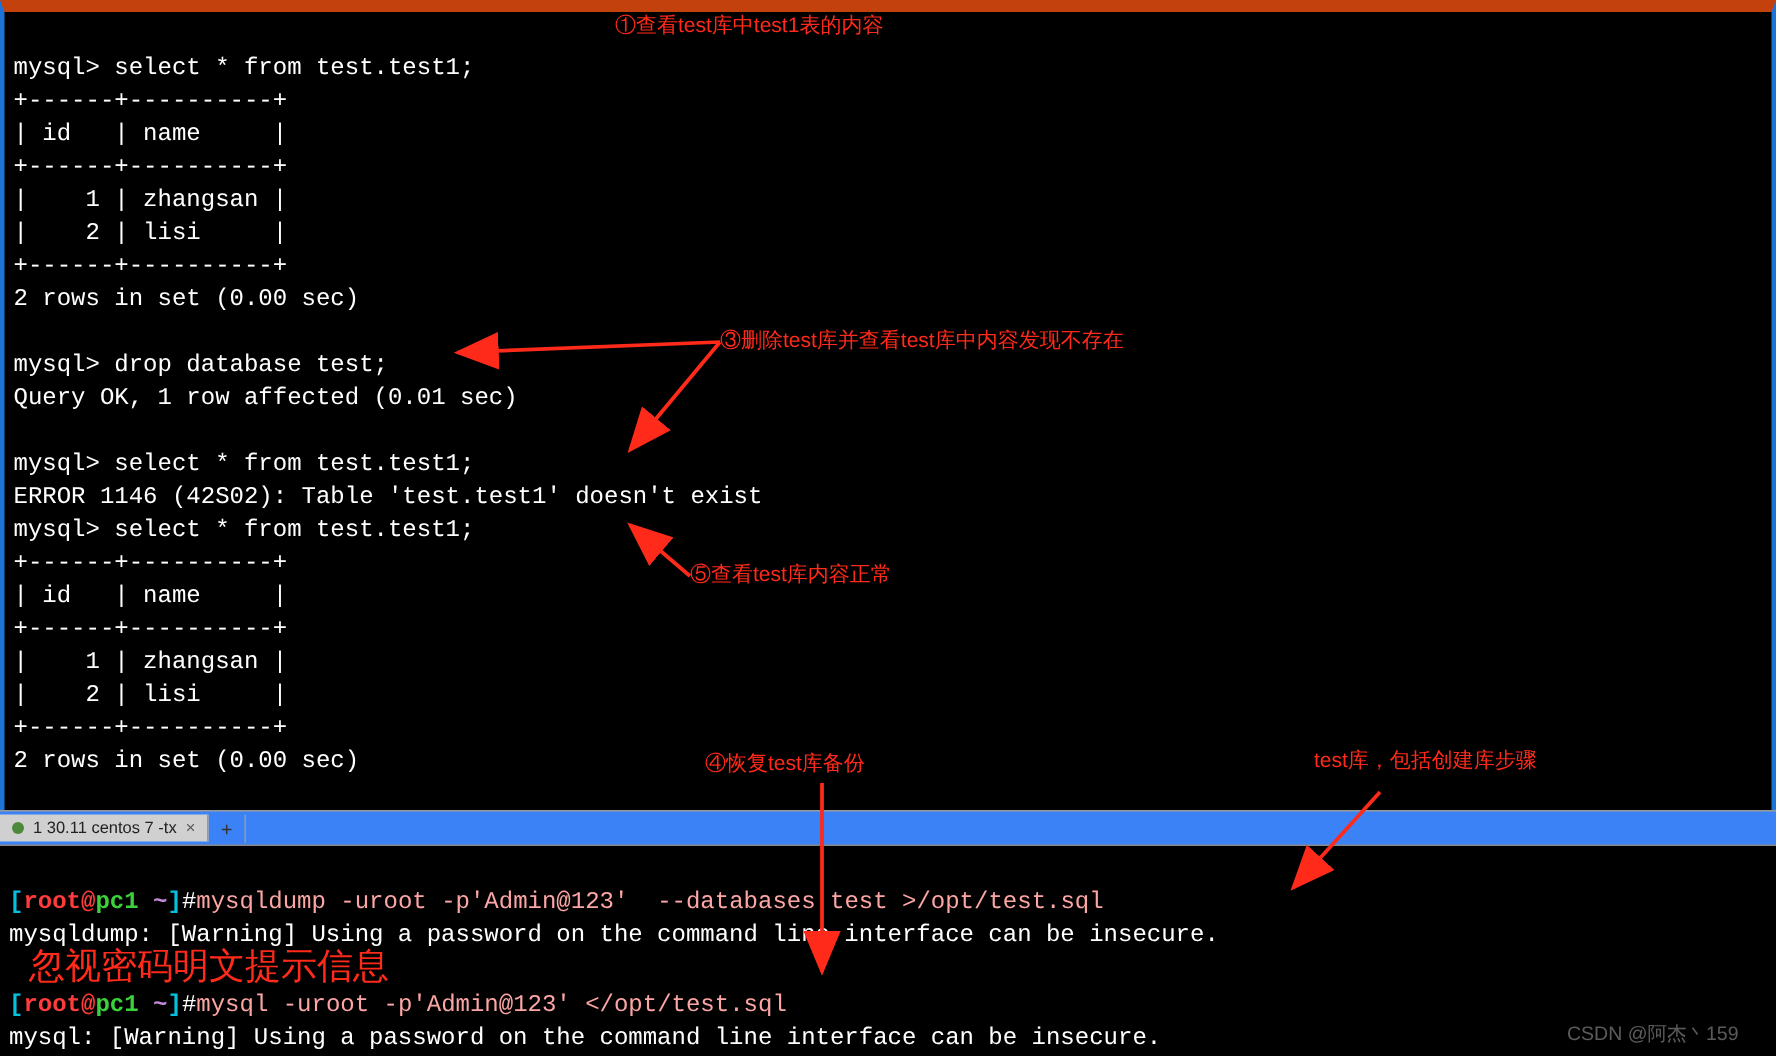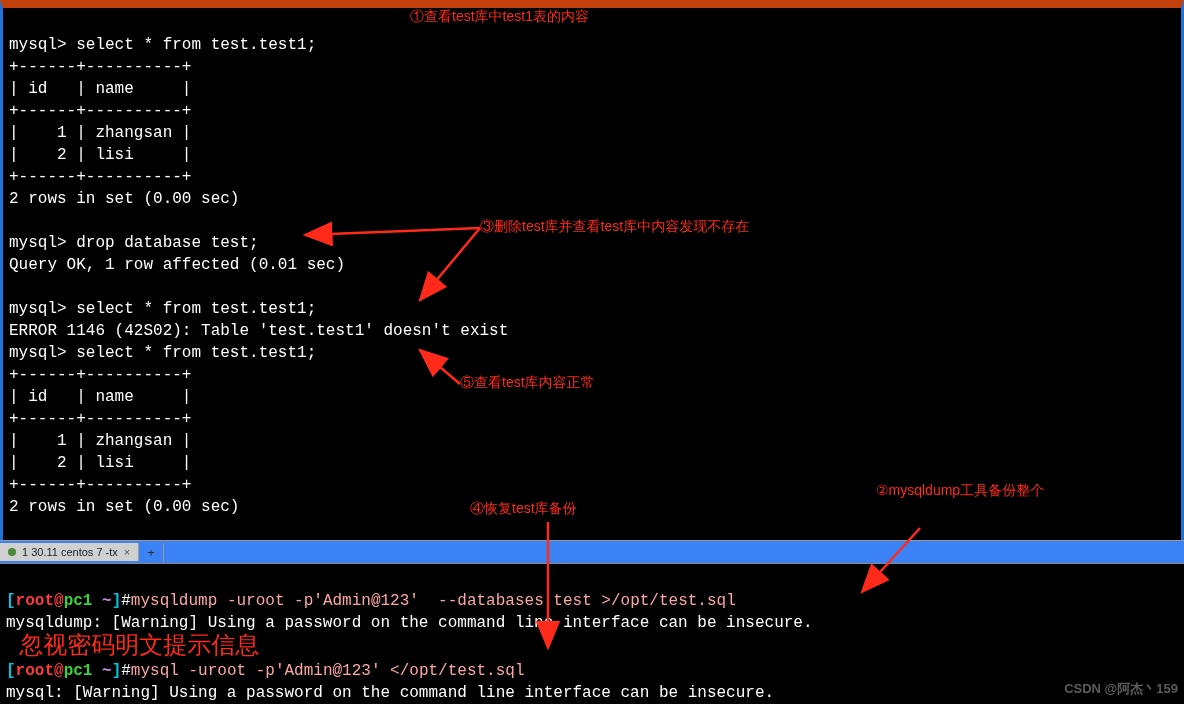--- a/index.html
+++ b/index.html
@@ -64,25 +64,24 @@
   .prompt-host { color: #3bd13b; font-weight: bold;}
   .prompt-tilde { color: #c488d8; font-weight: bold;}
   .prompt-hash { color:#fff; }
   .cmd { color:#fca5a5; }
   .warn-line { color:#fff; }
   .anno { position: absolute; color: #ff2a1a; font-family: "Microsoft YaHei","SimSun",sans-serif; font-size: 14px; font-weight: 500; pointer-events:none;}
   .arrow { position: absolute; pointer-events:none; }
   .watermark {
     position: absolute;
     bottom: 6px;
-    right: 6px;
+    right: 25px;
     color: rgba(200,200,200,0.45);
     font-family: sans-serif;
     font-size: 13px;
-    font-weight: bold;
   }
   .red-note { color:#ff2a1a; font-family: "Microsoft YaHei","SimSun",sans-serif; font-size:24px; }
   svg line, svg polygon { pointer-events:none; }
 </style>
 </head>
 <body>
 
 <div class="top-term">
 <span>mysql&gt; select * from test.test1;</span>
 <span>+------+----------+</span>
@@ -127,21 +126,21 @@
 
 <div class="anno" style="left:410px; top:8px;">①查看test库中test1表的内容</div>
 
 <div class="anno" style="left:480px; top:218px;">③删除test库并查看test库中内容发现不存在</div>
 
 <div class="anno" style="left:460px; top:374px;">⑤查看test库内容正常</div>
 
 <div class="anno" style="left:470px; top:500px;text-align:center;">④恢复test库备份</div>
 
 <div class="anno" style="left:876px; top:482px;">
-  <span>②mysqldump工具备份整个</span><br>
+  <br><span>test库，包括创建库步骤</span>
 </div>
 
 <svg class="arrow" width="1184" height="704" style="left:0;top:0;">
   <defs>
     <marker id="ah" markerWidth="12" markerHeight="10" refX="11" refY="5" orient="auto">
       <polygon points="0 0, 12 5, 0 10" fill="#ff2a1a"></polygon>
     </marker>
   </defs>
 
   <line x1="480" y1="228" x2="305" y2="235" stroke="#ff2a1a" stroke-width="2.5" marker-end="url(#ah)"></line>

